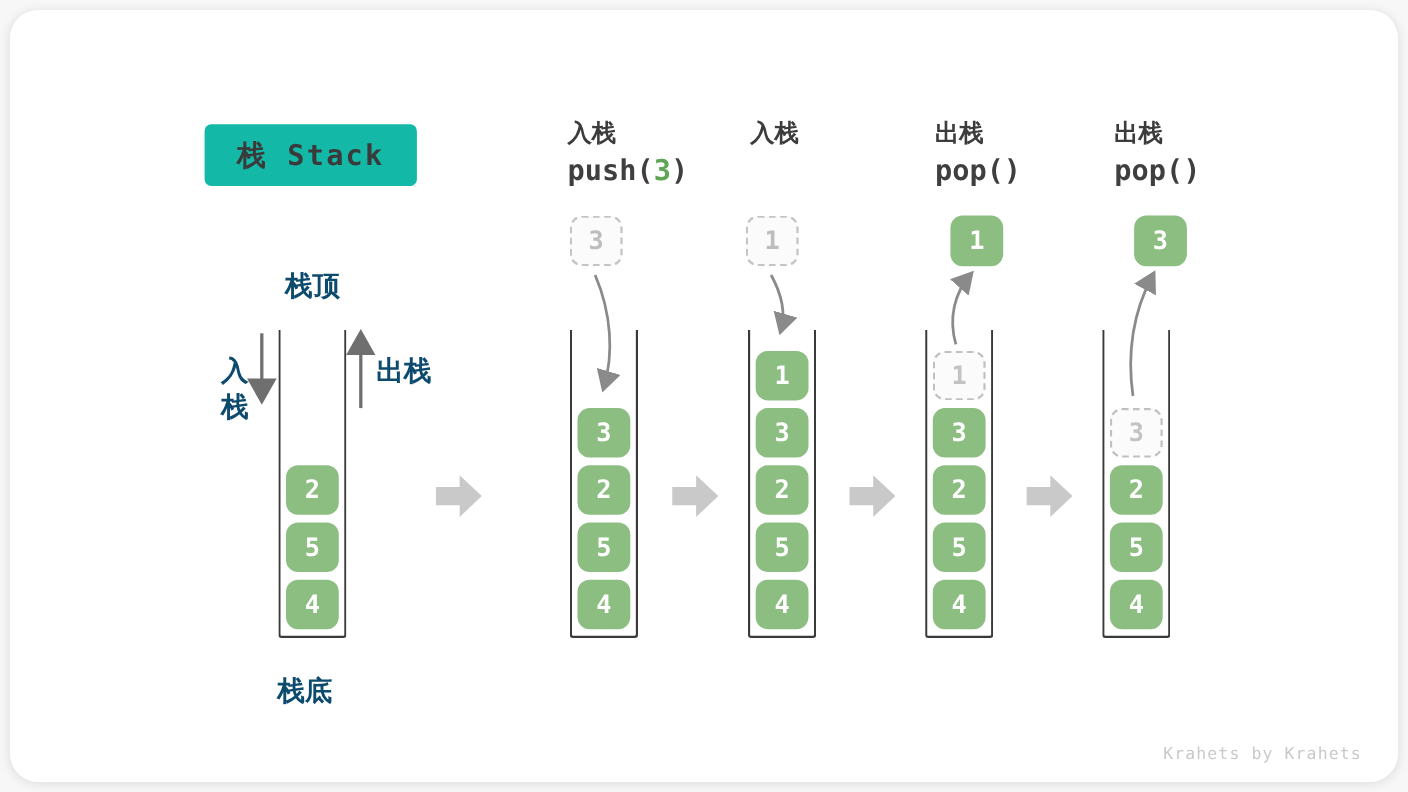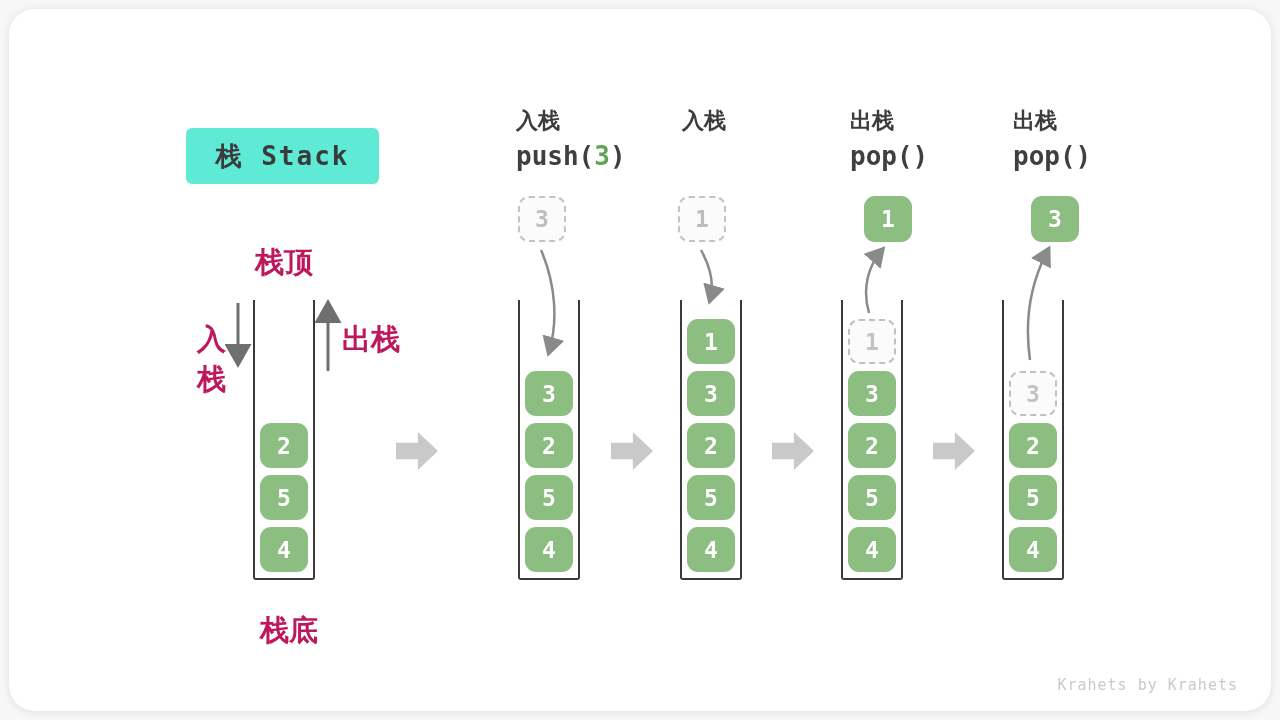--- a/index.html
+++ b/index.html
@@ -3,22 +3,22 @@
 <meta charset="utf-8">
 <style>
   * { margin:0; padding:0; box-sizing:border-box; }
   html,body { width:1280px; height:720px; background:#f7f7f7; font-family:"Liberation Sans", sans-serif; }
   #stage { position:relative; width:1280px; height:720px; overflow:hidden; }
   .card { position:absolute; left:9px; top:9px; width:1262px; height:702px;
           background:#ffffff; border-radius:26px; box-shadow:0 1px 10px rgba(0,0,0,.10); }
 
   
   .title-box { position:absolute; left:186px; top:113px; width:193px; height:56px;
-               background:#5eead4; border-radius:6px; display:flex; align-items:center; justify-content:center;
-               font-family:"DejaVu Sans Mono", monospace; font-size:26px; font-weight:bold; color:#3a3a3a; letter-spacing:2px;margin-top:15px; }
+               background:#14b8a6; border-radius:6px; display:flex; align-items:center; justify-content:center;
+               font-family:"DejaVu Sans Mono", monospace; font-size:26px; font-weight:bold; color:#3a3a3a; letter-spacing:2px; }
 
   
   .op-label { position:absolute; top:104px; width:170px; color:#3c3c3c; }
   .op-zh   { font-size:22px; font-weight:bold; line-height:34px; }
   .op-code { font-family:"DejaVu Sans Mono", monospace; font-size:26px; font-weight:bold; line-height:36px; color:#3f3f3f; }
   .op-code .arg { color:#5ea556; }
 
   
   .stack { position:absolute; top:300px; width:62px; height:280px;
            border:2px solid #3a3a3a; border-top:none; border-radius:0 0 3px 3px;
@@ -26,21 +26,21 @@
            gap:7px; padding-bottom:6px; background:transparent; }
 
   .cell { width:48px; height:45px; border-radius:11px; background:#8cbe82;
           display:flex; align-items:center; justify-content:center;
           font-family:"DejaVu Sans Mono", monospace; font-size:23px; font-weight:bold; color:#ffffff; flex:0 0 auto; }
   .cell.ghost { background:#fbfbfb; border:2px dashed #c0c0c0; color:#c3c3c3; }
   .cell.floating { position:absolute; width:48px; height:46px; }
   .cell.floating.dashed { background:#fbfbfb; border:2px dashed #c4c4c4; color:#bdbdbd; }
 
   
-  .side-label { position:absolute; font-size:29px; font-weight:bold; color:#be185d; }
+  .side-label { position:absolute; font-size:25px; font-weight:bold; color:#0c4a6e; }
   .centered { display:flex; align-items:center; justify-content:center; }
 
   
   .block-arrow { position:absolute; top:432px; width:42px; height:38px; background:#c9c9c9;
                  clip-path:polygon(0 28%, 52% 28%, 52% 0, 100% 50%, 52% 100%, 52% 72%, 0 72%); }
 
   
   svg.overlay { position:absolute; left:0; top:0; width:1280px; height:720px; pointer-events:none; }
 
   .footer { position:absolute; right:42px; bottom:26px; font-family:"DejaVu Sans Mono", monospace;
@@ -69,21 +69,21 @@
     <div class="op-zh">出栈</div>
     <div class="op-code"><span>pop()</span></div>
   </div>
 
   <div class="cell floating dashed" style="left:518px; top:196px;">3</div>
   <div class="cell floating dashed" style="left:678px; top:196px;">1</div>
   <div class="cell floating" style="left:864px; top:196px;">1</div>
   <div class="cell floating" style="left:1031px; top:196px;">3</div>
 
   <div class="side-label centered" style="left:253px; top:243px; width:62px;">栈顶</div>
-  <div class="side-label centered" style="left:258px; top:611px; width:62px;">栈底</div>
+  <div class="side-label centered" style="left:246px; top:611px; width:62px;">栈底</div>
   <div class="side-label" style="left:178px; top:320px; width:48px; text-align:right;">入栈</div>
   <div class="side-label" style="left:342px; top:320px;">出栈</div>
 
   <div class="stack" style="left:253px;">
     <div class="cell">2</div>
     <div class="cell">5</div>
     <div class="cell">4</div>
   </div>
 
   <div class="stack" style="left:518px;">

